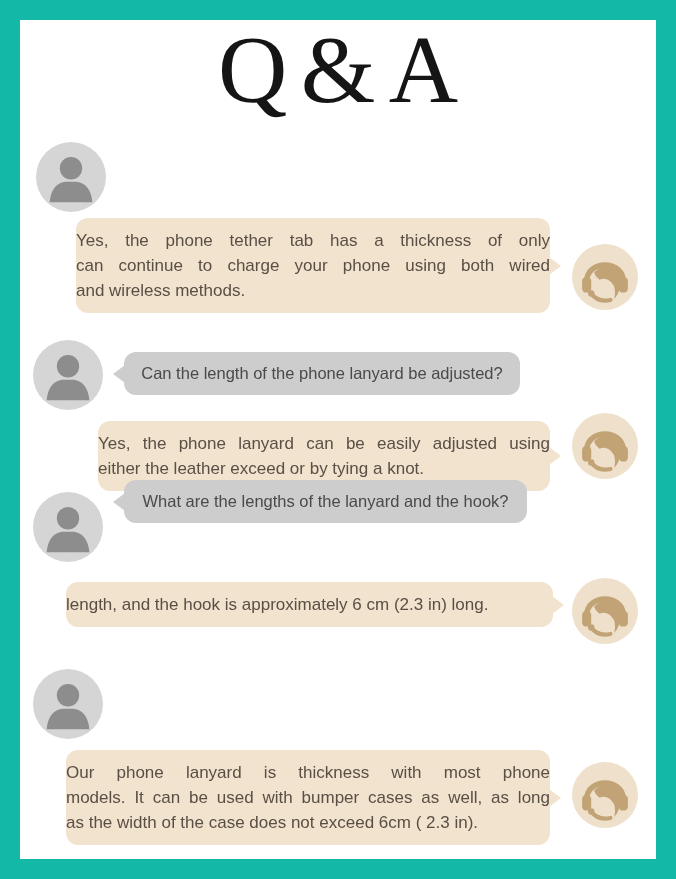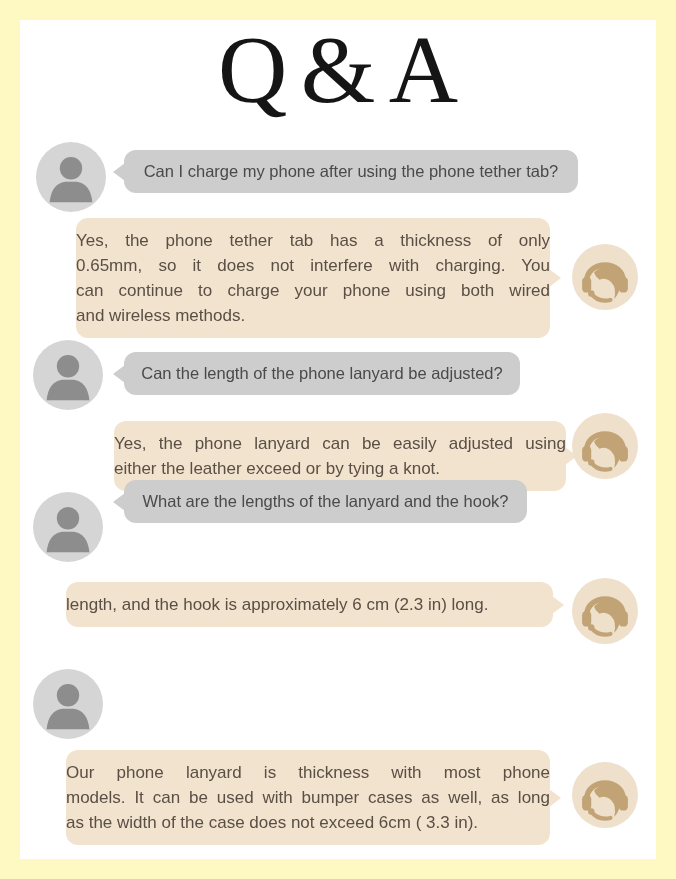--- a/index.html
+++ b/index.html
@@ -1,19 +1,19 @@
 <!DOCTYPE html>
 <html><head>
 <meta charset="utf-8">
 <style>
   html,body { margin:0; padding:0; background:#e8e8e8; }
   * { box-sizing:border-box; }
   .canvas {
     position:relative; width:676px; height:879px;
-    background:#fef9c3;
+    background:#14b8a6;
     font-family:"Liberation Sans","DejaVu Sans",sans-serif;
     overflow:hidden;
   }
   .paper { position:absolute; left:20px; top:20px; right:20px; bottom:20px; background:#ffffff; }
 
   .title {
     position:absolute; left:0; top:16px; width:100%;
     text-align:center;
     font-family:"Liberation Serif","DejaVu Serif",serif;
     font-size:96px; line-height:1.12; color:#151515;
@@ -63,21 +63,21 @@
   .aline:last-child { text-align-last:left; }
 
   
   .q1-avatar { left:36px; top:142px; }
   .q1-bubble { left:124px; top:150px; width:454px; }
   .a1-bubble { left:76px;  top:218px; width:474px; }
   .a1-agent  { left:572px; top:244px; }
 
   .q2-avatar { left:33px; top:340px; }
   .q2-bubble { left:124px; top:352px; width:396px; }
-  .a2-bubble { left:114px;  top:421px; width:452px; }
+  .a2-bubble { left:98px;  top:421px; width:452px; }
   .a2-agent  { left:572px; top:413px; }
 
   .q3-avatar { left:33px; top:492px; }
   .q3-bubble { left:124px; top:480px; width:403px; }
   .a3-bubble { left:66px;  top:582px; width:487px; }
   .a3-agent  { left:572px; top:578px; }
 
   .q4-avatar { left:33px; top:669px; }
   .q4-bubble { left:124px; top:682px; width:454px; height:44px; }
   .a4-bubble { left:66px;  top:750px; width:484px; }
@@ -90,27 +90,23 @@
   <div class="paper"></div>
 
   <div class="title">Q&amp;A</div>
 
   <div class="avatar q1-avatar">
     <svg viewBox="0 0 72 72">
       <circle cx="36" cy="27" r="11.5" fill="#8d8d8d"></circle>
       <path d="M14 62 Q16 43 30 41 L42 41 Q56 43 58 62 Z" fill="#8d8d8d"></path>
     </svg>
   </div>
-  <div class="qbubble q1-bubble">
-    <span>Can I charge my phone after using the phone tether tab?</span>
-  </div>
 
   <div class="abubble a1-bubble">
     <div class="aline">Yes, the phone tether tab has a thickness of only</div>
-    <div class="aline">0.65mm, so it does not interfere with charging. You</div>
     <div class="aline">can continue to charge your phone using both wired</div>
     <div class="aline">and wireless methods.</div>
   </div>
   <div class="agent a1-agent">
     <svg viewBox="0 0 72 72">
       <path d="M16 41 C16 17 56 17 56 41" stroke="#c1a376" stroke-width="6" fill="none"></path>
       <rect x="11" y="36" width="10" height="17" rx="4.5" fill="#c1a376"></rect>
       <rect x="51" y="36" width="10" height="17" rx="4.5" fill="#c1a376"></rect>
       <path d="M24 31 Q36 20 48 28 Q55 34 53 45 Q51 55 46 60 Q49 48 43 42 Q37 36 30 39 Q25 35 24 31 Z" fill="#c1a376"></path>
       <path d="M21 54 Q28 64 42 61" stroke="#c1a376" stroke-width="4.5" fill="none" stroke-linecap="round"></path>
@@ -170,21 +166,21 @@
   <div class="avatar q4-avatar">
     <svg viewBox="0 0 72 72">
       <circle cx="36" cy="27" r="11.5" fill="#8d8d8d"></circle>
       <path d="M14 62 Q16 43 30 41 L42 41 Q56 43 58 62 Z" fill="#8d8d8d"></path>
     </svg>
   </div>
 
   <div class="abubble a4-bubble">
     <div class="aline">Our phone lanyard is thickness with most phone</div>
     <div class="aline">models. It can be used with bumper cases as well, as long</div>
-    <div class="aline">as the width of the case does not exceed 6cm ( 3.3 in).</div>
+    <div class="aline">as the width of the case does not exceed 6cm ( 2.3 in).</div>
   </div>
   <div class="agent a4-agent">
     <svg viewBox="0 0 72 72">
       <path d="M16 41 C16 17 56 17 56 41" stroke="#c1a376" stroke-width="6" fill="none"></path>
       <rect x="11" y="36" width="10" height="17" rx="4.5" fill="#c1a376"></rect>
       <rect x="51" y="36" width="10" height="17" rx="4.5" fill="#c1a376"></rect>
       <path d="M24 31 Q36 20 48 28 Q55 34 53 45 Q51 55 46 60 Q49 48 43 42 Q37 36 30 39 Q25 35 24 31 Z" fill="#c1a376"></path>
       <path d="M21 54 Q28 64 42 61" stroke="#c1a376" stroke-width="4.5" fill="none" stroke-linecap="round"></path>
       <circle cx="21" cy="54" r="3.5" fill="#c1a376"></circle>
     </svg>

